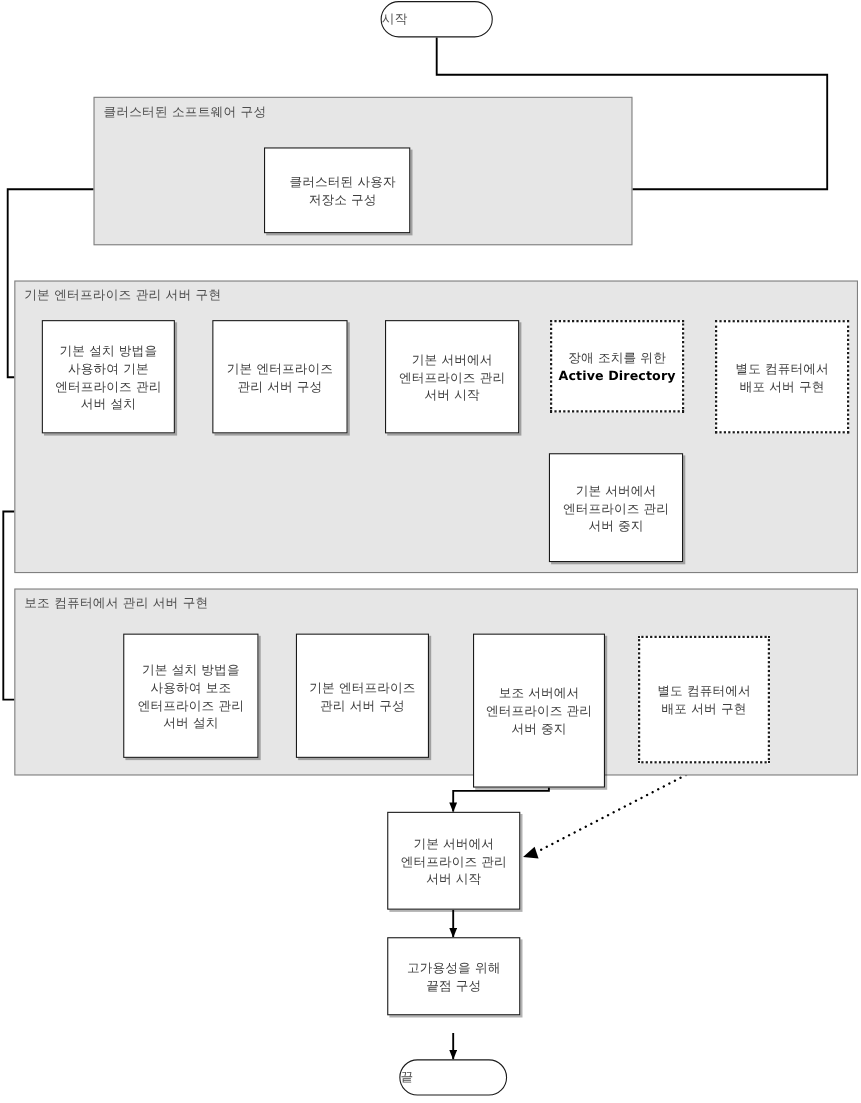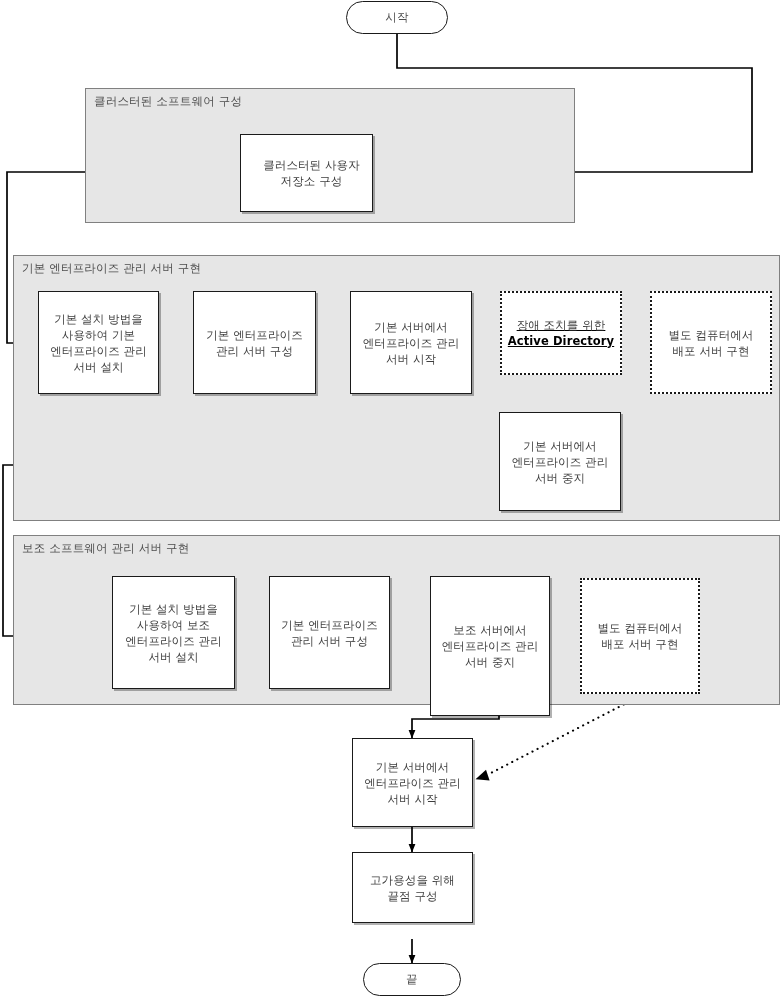--- a/index.html
+++ b/index.html
@@ -75,21 +75,21 @@
   }
   
   .terminator {
     position: absolute;
     background: #ffffff;
     border: 1.4px solid #1a1a1a;
     border-radius: 999px;
     box-sizing: border-box;
     display: flex;
     align-items: center;
-    justify-content: center;
+    justify-content: flex-start;
   }
   .terminator .label {
     font-size: 11.5px;
     color: #4d4d4d;
     letter-spacing: 0.3px;
   }
 </style>
 </head>
 <body>
 
@@ -156,21 +156,21 @@
 
   <div class="group" style="left:13px; top:255px; width:767px; height:266px;">
     <div class="group-label">기본 엔터프라이즈 관리 서버 구현</div>
   </div>
 
   <div class="group" style="left:85px; top:88px; width:490px; height:135px;">
     <div class="group-label">클러스터된 소프트웨어 구성</div>
   </div>
 
   <div class="group" style="left:13px; top:535px; width:767px; height:170px;">
-    <div class="group-label">보조 소프트웨어 관리 서버 구현</div>
+    <div class="group-label">보조 컴퓨터에서 관리 서버 구현</div>
   </div>
 
   <div class="terminator" style="left:346px; top:1px; width:102px; height:33px;">
     <span class="label">시작</span>
   </div>
 
   <div class="terminator" style="left:363px; top:963px; width:98px; height:33px;">
     <span class="label">끝</span>
   </div>
 
@@ -191,21 +191,21 @@
     <span class="label">기본 엔터프라이즈
 관리 서버 구성</span>
   </div>
 
   <div class="node" style="left:350px; top:291px; width:122px; height:103px;">
     <span class="label">기본 서버에서
 엔터프라이즈 관리
 서버 시작</span>
   </div>
 
-  <div class="node dotted" style="left:500px; top:291px; width:122px; height:84px;text-decoration:underline;">
+  <div class="node dotted" style="left:500px; top:291px; width:122px; height:84px;">
     <span class="label"><span>장애 조치를 위한</span><br><span class="ad">Active Directory</span></span>
   </div>
 
   <div class="node dotted" style="left:650px; top:291px; width:122px; height:103px;">
     <span class="label">별도 컴퓨터에서
 배포 서버 구현</span>
   </div>
 
   <div class="node" style="left:499px; top:412px; width:122px; height:99px;">
     <span class="label">기본 서버에서

